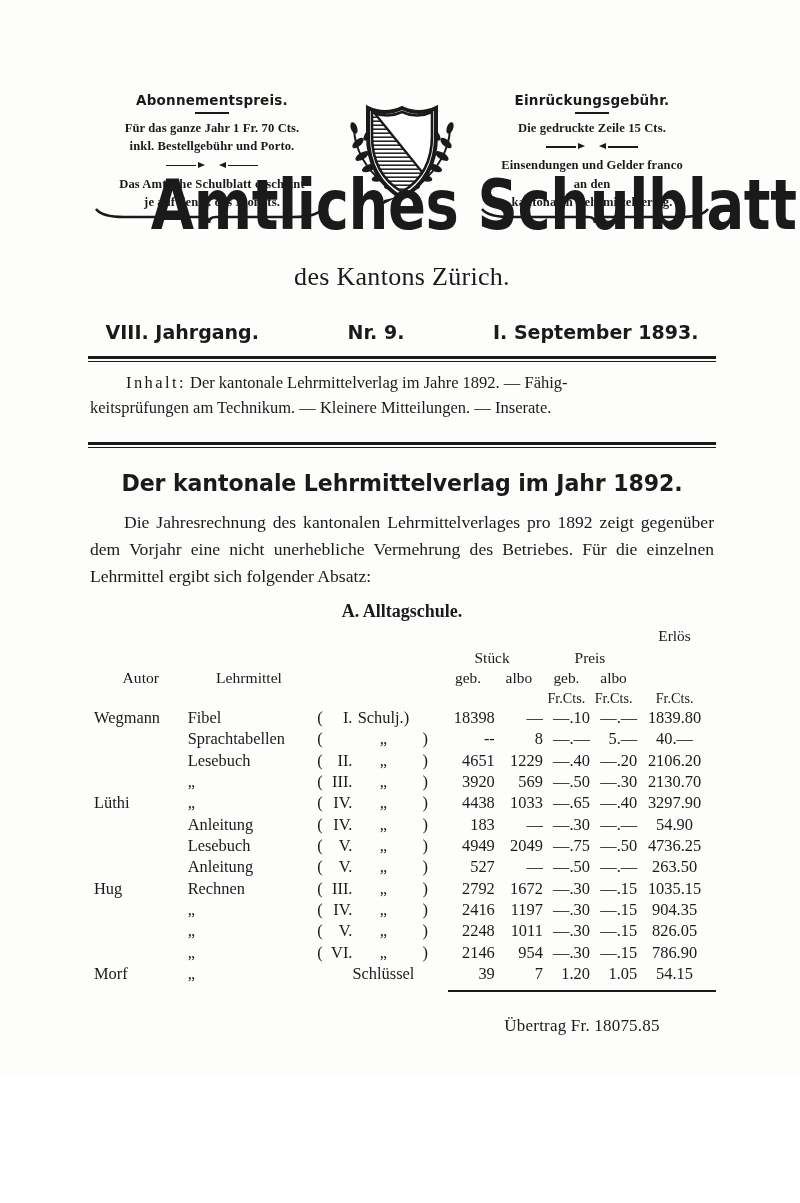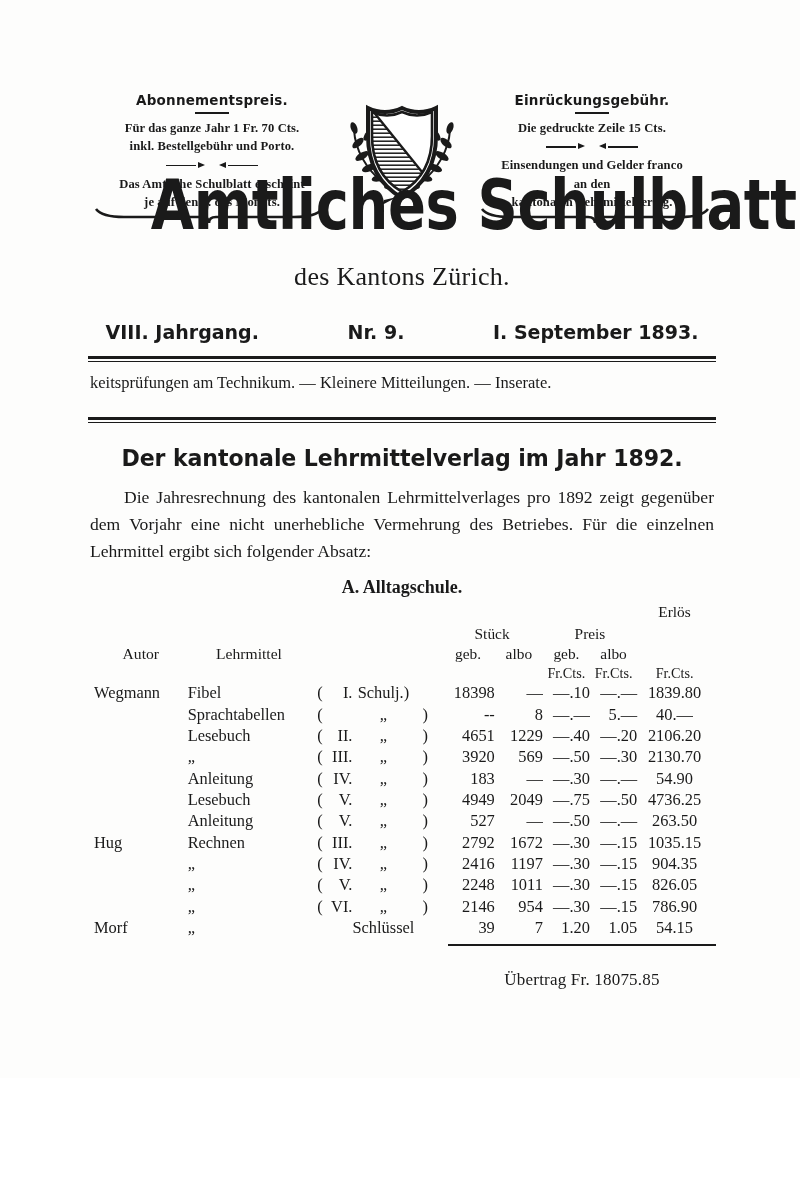--- a/index.html
+++ b/index.html
@@ -352,20 +352,24 @@
       <span>I. September 1893.</span>
     </div>
 
     <div class="rule-double">
       <div class="thick"></div>
         <div class="gap"></div>
         <div class="thin"></div>
     </div>
 
     <div class="inhalt">
+      <div class="indent">
+        <span class="lbl">Inhalt:</span>
+        <span>Der kantonale Lehrmittelverlag im Jahre 1892. — Fähig-</span>
+      </div>
       <div>keitsprüfungen am Technikum. — Kleinere Mitteilungen. — Inserate.</div>
     </div>
 
     <div class="rule-double">
       <div class="thick"></div>
         <div class="gap"></div>
         <div class="thin"></div>
     </div>
 
     <div class="article-title">Der kantonale Lehrmittelverlag im Jahr 1892.</div>
@@ -476,20 +480,33 @@
             <td class="c-rom">III.</td>
             <td class="c-dit">„</td>
             <td class="c-p2">)</td>
             <td class="c-geb">3920</td>
             <td class="c-albo">569</td>
             <td class="c-pgeb">—.50</td>
             <td class="c-palbo">—.30</td>
             <td class="c-erloes">2130.70</td>
           </tr>
           <tr>
+            <td class="c-autor">Lüthi</td>
+            <td class="c-lehr">„</td>
+            <td class="c-p1">(</td>
+            <td class="c-rom">IV.</td>
+            <td class="c-dit">„</td>
+            <td class="c-p2">)</td>
+            <td class="c-geb">4438</td>
+            <td class="c-albo">1033</td>
+            <td class="c-pgeb">—.65</td>
+            <td class="c-palbo">—.40</td>
+            <td class="c-erloes">3297.90</td>
+          </tr>
+          <tr>
             <td class="c-autor"></td>
             <td class="c-lehr">Anleitung</td>
             <td class="c-p1">(</td>
             <td class="c-rom">IV.</td>
             <td class="c-dit">„</td>
             <td class="c-p2">)</td>
             <td class="c-geb">183</td>
             <td class="c-albo">—</td>
             <td class="c-pgeb">—.30</td>
             <td class="c-palbo">—.—</td>

